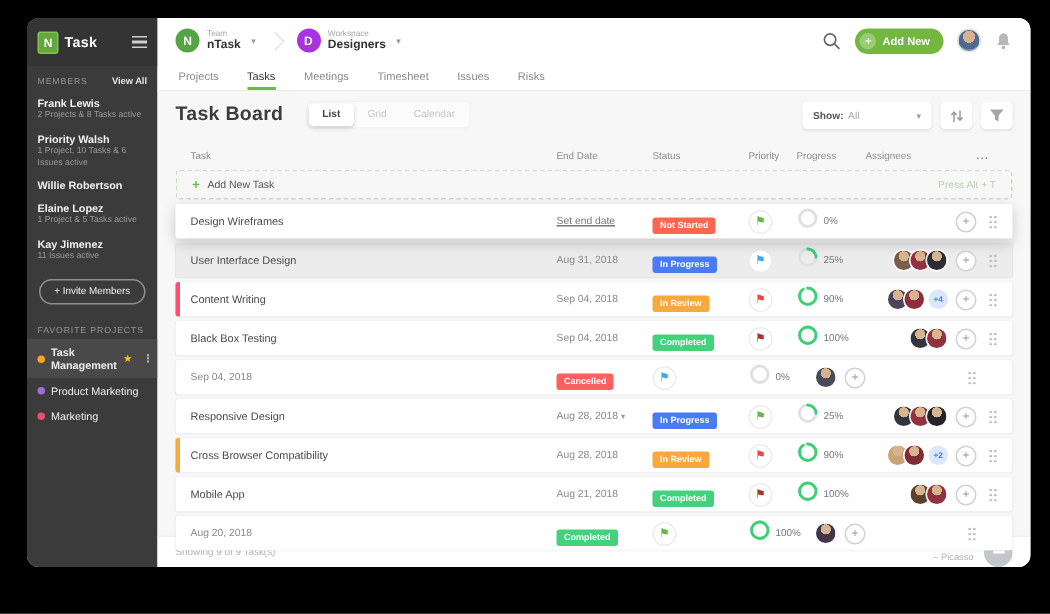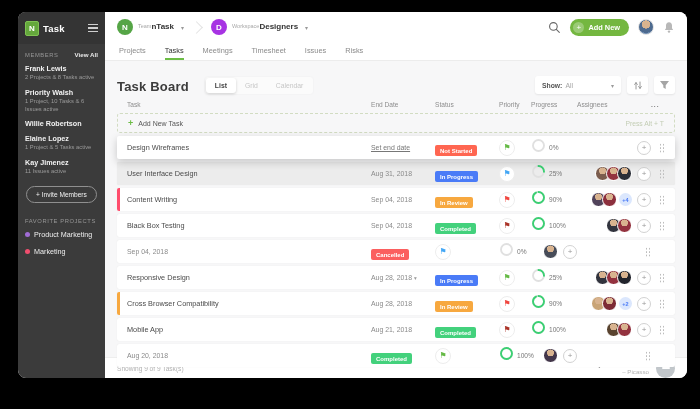--- a/index.html
+++ b/index.html
@@ -25,38 +25,38 @@
   .fav-item.selected { background:#494949; font-weight:bold; }
   .dot { width:5px; height:5px; border-radius:50%; flex-shrink:0; }
   .fav-star { margin-left:auto; color:#ffc107; font-size:7px; }
   .fav-kebab { color:#c0c0c0; font-size:7px; margin-left:3px; }
 
   
   .main { flex:1; display:flex; flex-direction:column; min-width:0; }
   .topbar { height:30px; background:#fff; display:flex; align-items:center; padding:0 12px; flex-shrink:0; }
   .crumb { display:flex; align-items:center; gap:5px; cursor:pointer; }
   .crumb-circle { width:16px; height:16px; border-radius:50%; color:#fff; font-size:8px; font-weight:bold; display:flex; align-items:center; justify-content:center; }
-  .crumb-texts { display:flex; flex-direction:row; line-height:1.1; }
+  .crumb-texts { display:flex; flex-direction:column; line-height:1.1; }
   .crumb-small { font-size:5.5px; color:#a8a8a8; }
   .crumb-big { font-size:8px; font-weight:bold; color:#333; }
   .caret { font-size:6px; color:#9a9a9a; margin-left:2px; }
   .crumb-sep { width:9px; height:9px; border-top:1px solid #e3e3e3; border-right:1px solid #e3e3e3; transform:rotate(45deg); margin:0 10px 0 8px; }
   .top-right { margin-left:auto; display:flex; align-items:center; gap:9px; }
   .icon-btn { cursor:pointer; display:flex; align-items:center; }
   .add-new { background:#74b740; border-radius:9px; height:17px; display:flex; align-items:center; gap:4px; padding:0 9px 0 3px; cursor:pointer; }
   .add-new-circle { width:11px; height:11px; border-radius:50%; background:rgba(255,255,255,.28); color:#fff; font-size:8px; display:flex; align-items:center; justify-content:center; }
   .add-new-label { color:#fff; font-size:7.4px; font-weight:bold; }
   .user-avatar { width:16px; height:16px; border-radius:50%; background:radial-gradient(circle at 50% 32%, #d8b38f 0 34%, #4d6a8f 35% 70%, #6d8bb0 71%); border:1px solid #e2e2e2; cursor:pointer; }
 
   .tabs { height:19px; border-bottom:1px solid #ececec; display:flex; gap:19px; padding-left:14px; flex-shrink:0; background:#fff; }
   .tab { font-size:7.4px; color:#8a8a8a; display:flex; align-items:center; cursor:pointer; border-bottom:2px solid transparent; }
   .tab.active { color:#333; font-weight:normal; border-bottom-color:#6cbd45; }
 
   .content { flex:1; background:#f7f7f8; padding:7px 12px 0; min-height:0; }
-  .toolbar { display:flex; align-items:flex-end; height:26px; }
+  .toolbar { display:flex; align-items:flex-start; height:26px; }
   .board-title { font-size:13px; font-weight:600; color:#3c3c3c; letter-spacing:.2px; }
   .views { display:flex; margin-left:16px; background:#fbfbfb; border-radius:3px; padding:1px; box-shadow:0 0 2px rgba(0,0,0,.05); }
   .view-btn { font-size:6.8px; padding:4px 9px; color:#c7c7c7; cursor:pointer; border-radius:3px; }
   .view-btn.active { background:#fff; color:#444; font-weight:bold; box-shadow:0 1px 3px rgba(0,0,0,.18); }
   .toolbar-right { margin-left:auto; display:flex; align-items:center; gap:6px; }
   .show-dd { background:#fff; border-radius:3px; box-shadow:0 1px 2px rgba(0,0,0,.08); height:18px; display:flex; align-items:center; gap:3px; padding:0 7px; width:86px; font-size:6.8px; cursor:pointer; }
   .show-key { color:#555; font-weight:bold; }
   .show-val { color:#a5a5a5; }
   .show-caret { margin-left:auto; color:#9a9a9a; font-size:6px; }
   .tool-sq { background:#fff; border-radius:3px; box-shadow:0 1px 2px rgba(0,0,0,.08); width:21px; height:18px; display:flex; align-items:center; justify-content:center; cursor:pointer; }
@@ -140,20 +140,26 @@
           </div>
         </div>
       <div class="invite-btn">+ Invite Members</div>
     </div>
 
     <div class="side-section" style="padding-left:0;padding-right:0;margin-top:6px;">
       <div class="side-label-row" style="padding:0 7px;">
         <span class="side-label">FAVORITE PROJECTS</span>
       </div>
       <div id="favorites-list">
+          <div class="fav-item selected">
+            <span class="dot" style="background: rgb(245, 166, 35);"></span>
+            <span>Task Management</span>
+            <span class="fav-star">★</span>
+            <span class="fav-kebab">⋮</span>
+          </div>
           <div class="fav-item">
             <span class="dot" style="background: rgb(160, 108, 213);"></span>
             <span>Product Marketing</span>
           </div>
           <div class="fav-item">
             <span class="dot" style="background: rgb(240, 78, 110);"></span>
             <span>Marketing</span>
           </div>
         </div>
     </div>

